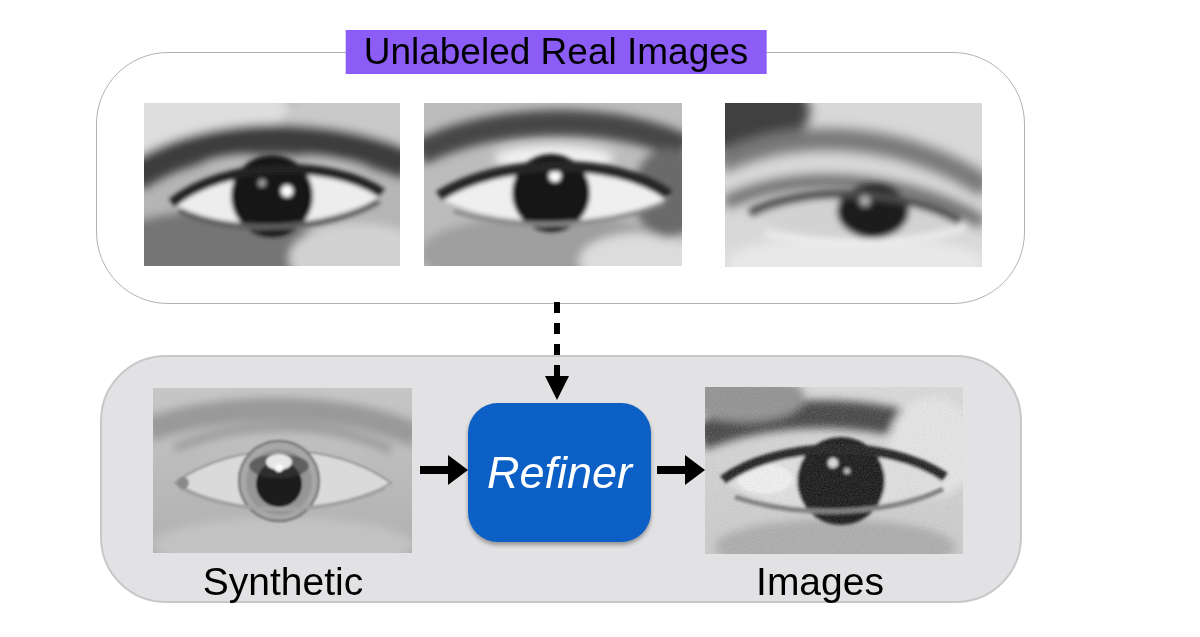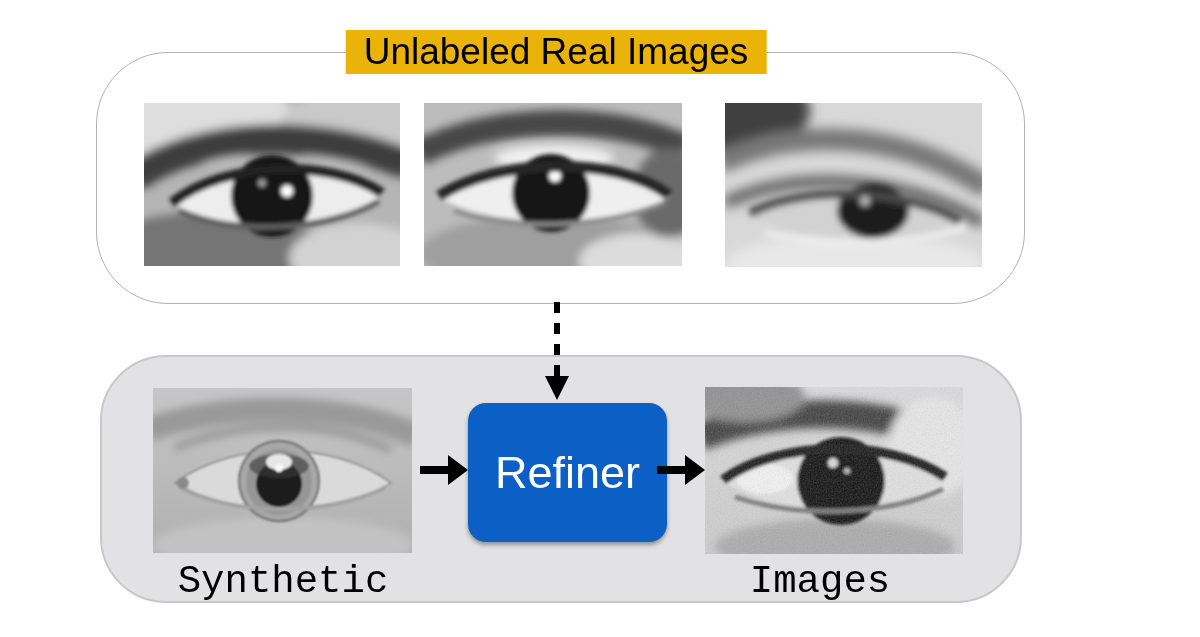--- a/index.html
+++ b/index.html
@@ -7,21 +7,21 @@
   #canvas{position:relative;width:1200px;height:637px;background:var(--background,#fff);overflow:hidden;}
 
   
   .top-panel{
     position:absolute;left:96px;top:52px;width:929px;height:252px;
     border:1.5px solid var(--top-panel-border,#b2b2b2);
     border-radius:72px;background:#fff;box-sizing:border-box;
   }
   .figure-title{
     position:absolute;left:556px;top:30px;transform:translateX(-50%);
-    background:#eab308;padding:0 18px;white-space:nowrap;
+    background:#8b5cf6;padding:0 18px;white-space:nowrap;
     font-size:37px;line-height:44px;color:var(--label-text,#000);z-index:3;
   }
 
   
   .photo{position:absolute;overflow:hidden;}
   .photo svg{display:block;width:100%;height:100%;}
   .real-1{left:144px;top:103px;width:256px;height:163px;}
   .real-2{left:424px;top:103px;width:258px;height:163px;}
   .real-3{left:725px;top:103px;width:257px;height:164px;}
   .synthetic-img{left:153px;top:388px;width:259px;height:165px;z-index:2;}
@@ -30,24 +30,24 @@
   
   .bottom-panel{
     position:absolute;left:100px;top:355px;width:922px;height:248px;
     background:var(--bottom-panel-fill,#e2e2e4);
     border:2px solid var(--bottom-panel-border,#c8c8ca);
     border-radius:66px;box-sizing:border-box;
   }
 
   
   .refiner-box{
-    position:absolute;left:468px;top:403px;width:199px;height:139px;
-    background:var(--refiner-blue,#0b5fc5);border-radius:18px;
+    position:absolute;left:468px;top:403px;width:183px;height:139px;
+    background:var(--refiner-blue,#0b5fc5);border-radius:30px;
     display:flex;align-items:center;justify-content:center;
-    box-shadow:0 3px 4px rgba(0,0,0,0.35);z-index:3;
+    box-shadow:0 3px 4px rgba(0,0,0,0.35);z-index:3;font-style:italic;
   }
   .refiner-box span{color:var(--refiner-text,#fff);font-size:45px;line-height:1;}
 
   
   .dashed-line{
     position:absolute;left:554px;top:302px;width:6px;height:74px;z-index:2;
     background:repeating-linear-gradient(to bottom,var(--arrow,#000) 0 11px,transparent 11px 21px);
   }
   .arrowhead-down{
     position:absolute;left:545px;top:376px;width:0;height:0;z-index:2;
@@ -61,21 +61,21 @@
     position:absolute;width:0;height:0;z-index:3;
     border-top:15px solid transparent;border-bottom:15px solid transparent;
     border-left:20px solid var(--arrow,#000);top:455px;
   }
   .head-left{left:448px;}
   .head-right{left:685px;}
 
   
   .caption{
     position:absolute;top:562px;transform:translateX(-50%);
-    font-size:39px;line-height:40px;color:var(--label-text,#000);white-space:nowrap;z-index:3;font-family:Liberation Mono, monospace;
+    font-size:39px;line-height:40px;color:var(--label-text,#000);white-space:nowrap;z-index:3;
   }
   .caption-synthetic{left:283px;}
   .caption-refined{left:820px;}
 </style>
 </head>
 <body>
 
 <div id="canvas">
 
   <div class="top-panel"></div>

